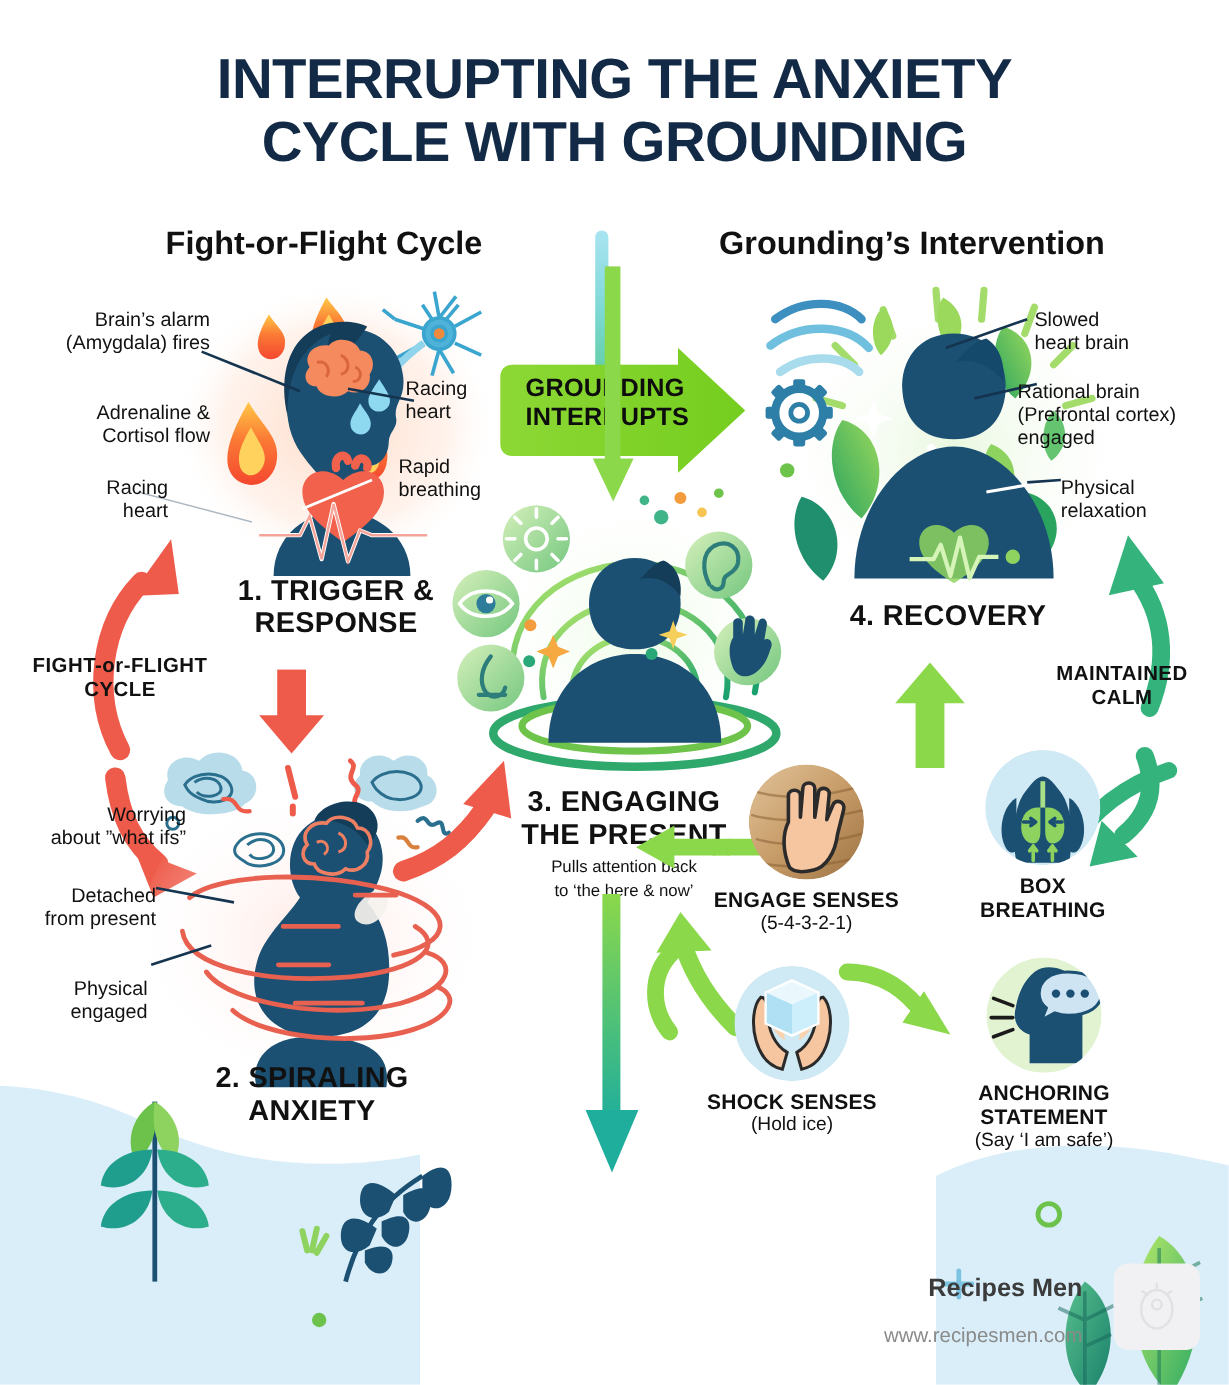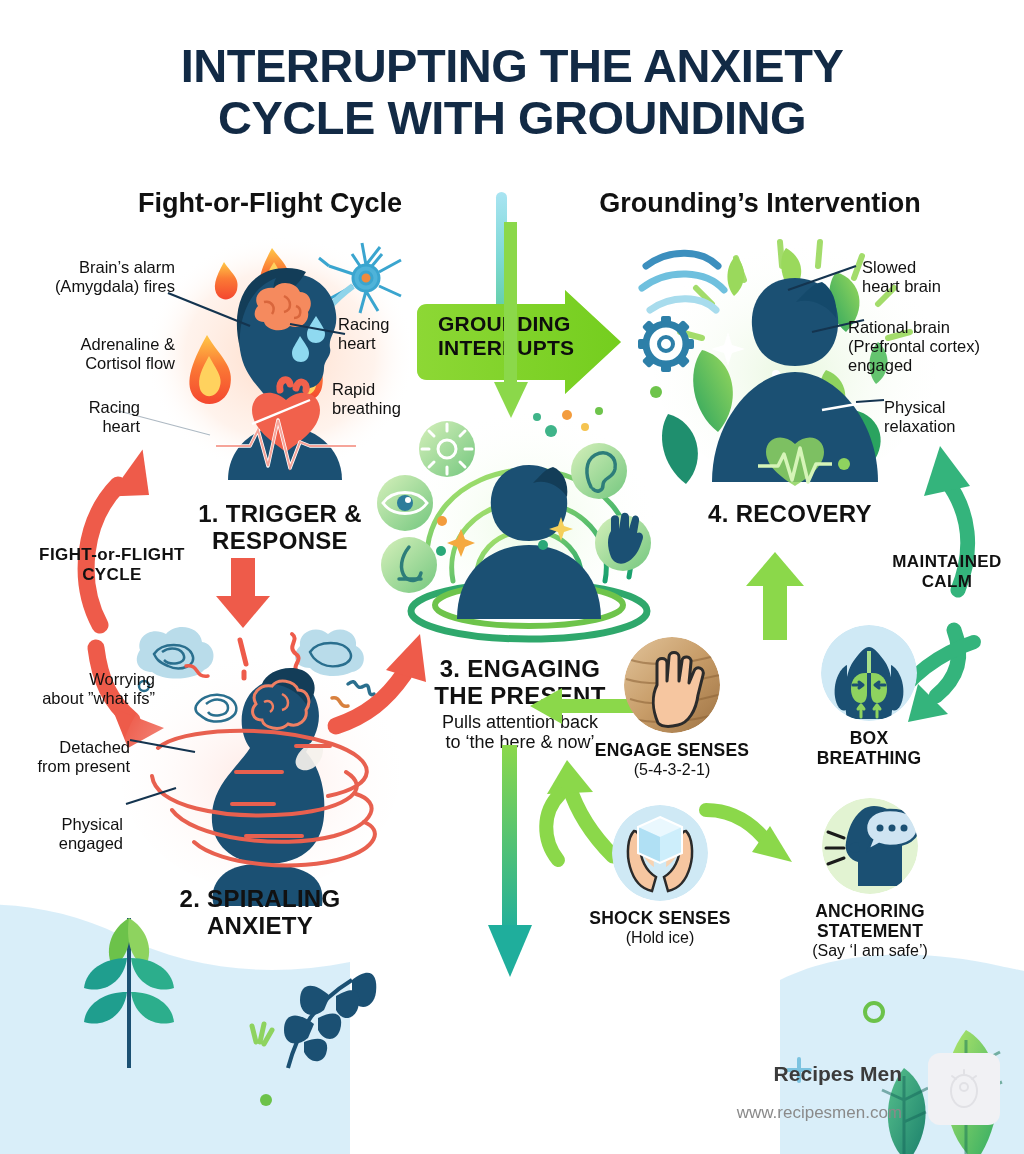--- a/index.html
+++ b/index.html
@@ -37,25 +37,25 @@
   }
   .callout.r{text-align:right;}
   .callout.l{text-align:left;}
 
   
   .step{
     position:absolute;text-align:center;font-weight:bold;color:#111;
     font-size:24px;line-height:27px;letter-spacing:0.3px;
   }
   .step-sub{
-    position:absolute;text-align:center;font-size:18px;line-height:20px;color:#111;
+    position:absolute;text-align:center;font-size:14px;line-height:20px;color:#111;
   }
   .cycle-label{
     position:absolute;text-align:center;font-weight:bold;font-size:17px;line-height:20px;
-    letter-spacing:0.4px;color:#111;padding-left:12px;
+    letter-spacing:0.4px;color:#111;
   }
 
   
   .tech{position:absolute;text-align:center;}
   .tech-circle{
     width:96px;height:96px;border-radius:50%;margin:0 auto;position:relative;overflow:hidden;
   }
   .tech-title{font-weight:bold;font-size:17.5px;line-height:20px;margin-top:7px;color:#111;letter-spacing:.2px;}
   .tech-sub{font-size:16px;line-height:19px;color:#111;}
 
@@ -220,21 +220,21 @@
   </div>
   <div class="callout l" style="left:338px;top:315px;width:110px;">
     <div>Racing</div>
     <div>heart</div>
   </div>
   <div class="callout l" style="left:332px;top:380px;width:120px;">
     <div>Rapid</div>
     <div>breathing</div>
   </div>
 
-  <div class="step" style="left:130px;top:500px;width:300px;">
+  <div class="step" style="left:130px;top:479px;width:300px;">
     <div>1. TRIGGER &amp;</div>
     <div>RESPONSE</div>
   </div>
 
   <svg class="abs" style="left:60px;top:430px;" width="180" height="250">
     <path d="M40,195 C16,150 24,90 58,55" stroke="#ee5b4a" stroke-width="17" fill="none" stroke-linecap="round"></path>
     <path d="M46,64 L86,22 L86,68 Z" fill="#ee5b4a" transform="rotate(-8 66 45)"></path>
     <path d="M36,218 C40,250 50,272 72,290" stroke="#ee5b4a" stroke-width="17" fill="none" stroke-linecap="round"></path>
     <path d="M52,278 L104,298 L68,318 Z" fill="#ee5b4a"></path>
   </svg>

